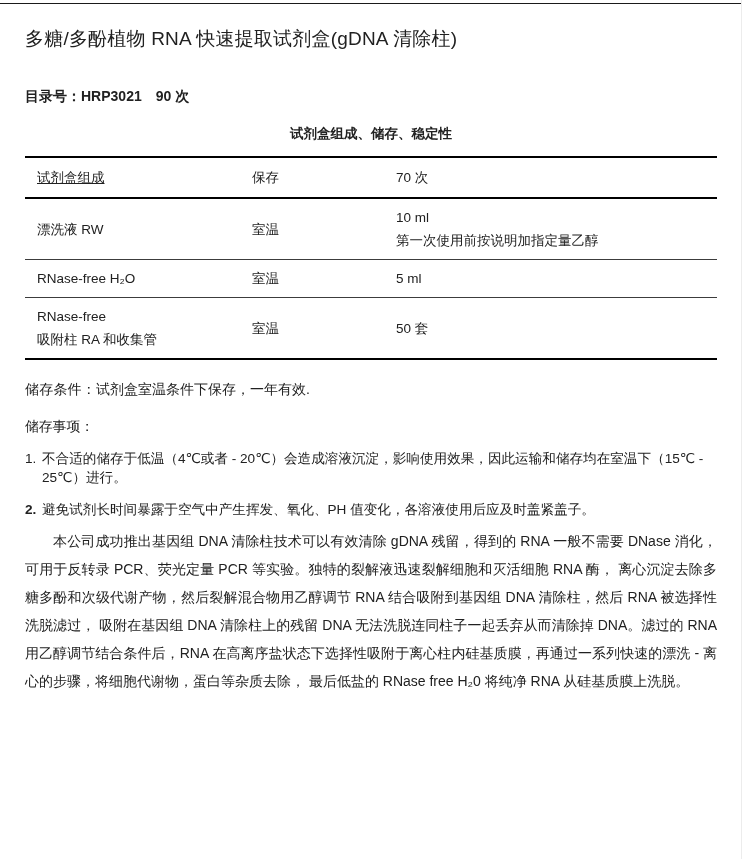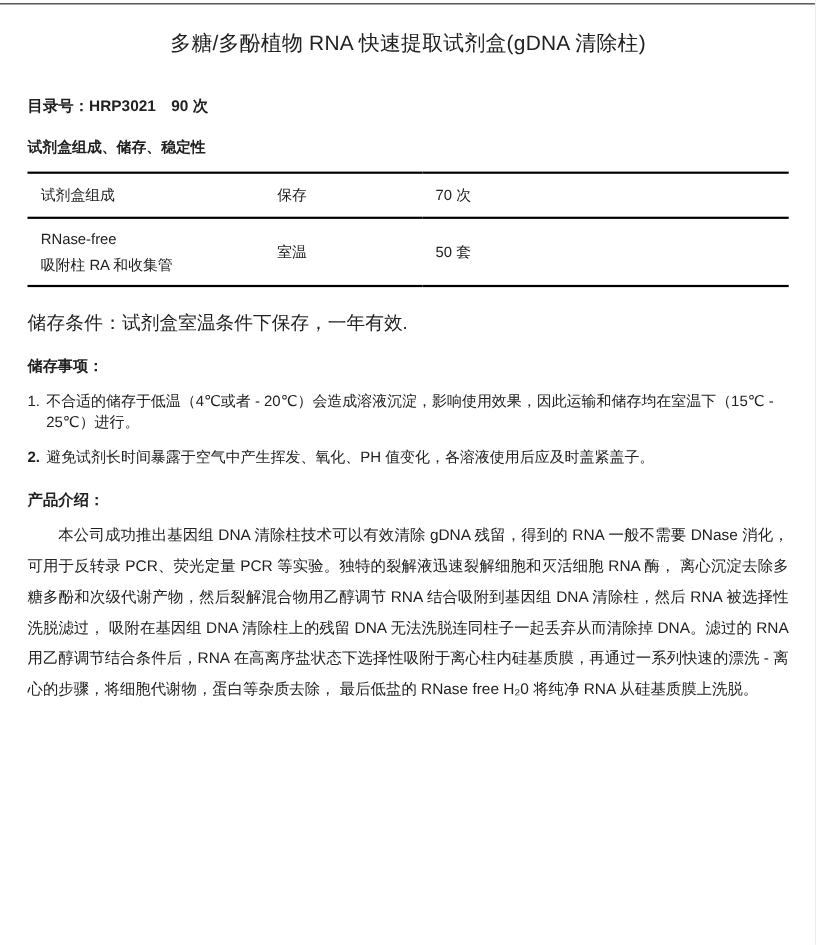--- a/index.html
+++ b/index.html
@@ -5,46 +5,46 @@
   html,body{margin:0;padding:0;background:#ffffff;}
   body{
     width:742px;height:859px;overflow:hidden;
     font-family:"Liberation Sans","DejaVu Sans",sans-serif;
     color:#212121;font-size:14px;position:relative;
     border-right:1px solid #ececec;box-sizing:border-box;
   }
   .page{padding:0 24px 0 25px;}
   .top-rule{border:none;border-top:1.5px solid #1a1a1a;margin:3px 0 0 0;}
   .doc-title{
-    text-align:center;font-size:19px;font-weight:400;
+    font-size:19px;font-weight:400;
     margin:22px 0 0 0;letter-spacing:.2px;
   }
   .catalog{font-weight:700;font-size:14px;margin-top:36px;}
-  .section-heading{font-weight:700;font-size:13.5px;margin-top:19px;}
+  .section-heading{font-weight:700;font-size:13.5px;margin-top:19px;text-align:center;}
 
   
   .comp-table{
     width:100%;border-collapse:collapse;margin-top:13px;
     border-top:2.5px solid #000;border-bottom:2.5px solid #000;
   }
   .comp-table td,.comp-table th{
     text-align:left;vertical-align:middle;font-weight:400;
     padding:7px 0 7px 12px;font-size:13.5px;line-height:23px;
     white-space:pre-line;
   }
   .comp-table thead th{border-bottom:2px solid #000;padding-top:8px;padding-bottom:8px;}
   .comp-table tbody tr{border-bottom:1.2px solid #3c3c3c;}
   .comp-table tbody tr:last-child{border-bottom:none;margin-top:24px;}
-  .col-name{width:203px;}
+  .col-name{width:203px;text-decoration:underline;}
   .col-storage{width:132px;}
   .amt-low{vertical-align:bottom;}
 
-  .storage-line{margin-top:21px;font-size:17px;}
+  .storage-line{margin-top:21px;font-size:14px;}
   .storage-line .lbl{letter-spacing:.2px;}
-  .notes-heading{margin-top:19px;font-size:13.8px;font-weight:bold;}
+  .notes-heading{margin-top:19px;font-size:13.8px;}
 
   .num-list{margin:0;padding:0;list-style:none;}
   .num-item{display:flex;margin-top:13px;font-size:13.6px;line-height:19px;}
   .num-item .num{flex:0 0 17px;}
   .num-item .num.bold{font-weight:700;}
   .num-item .txt{flex:1;}
 
   .block-heading{font-weight:700;font-size:14px;margin-top:21px;}
 
   .intro-para{
@@ -68,20 +68,31 @@
   <table class="comp-table">
     <thead>
       <tr>
         <th class="col-name">试剂盒组成</th>
         <th class="col-storage">保存</th>
         <th>70 次</th>
       </tr>
     </thead>
     <tbody>
       <tr>
+        <td>漂洗液 RW</td>
+        <td>室温</td>
+        <td>10 ml
+第一次使用前按说明加指定量乙醇</td>
+      </tr>
+      <tr>
+        <td>RNase-free H₂O</td>
+        <td>室温</td>
+        <td>5 ml</td>
+      </tr>
+      <tr>
         <td>RNase-free
 吸附柱 RA 和收集管</td>
         <td>室温</td>
         <td>50 套</td>
       </tr>
     </tbody>
   </table>
 
   <div class="storage-line">
     <span class="lbl">储存条件：</span><span>试剂盒室温条件下保存，一年有效.</span>
@@ -93,17 +104,16 @@
     <li class="num-item">
       <span class="num">1.</span>
       <span class="txt">不合适的储存于低温（4℃或者 - 20℃）会造成溶液沉淀，影响使用效果，因此运输和储存均在室温下（15℃ - 25℃）进行。</span>
     </li>
     <li class="num-item">
       <span class="num bold">2.</span>
       <span class="txt">避免试剂长时间暴露于空气中产生挥发、氧化、PH 值变化，各溶液使用后应及时盖紧盖子。</span>
     </li>
   </ul>
 
-  <div class="block-heading">产品介绍：</div>
 
   <p class="intro-para">本公司成功推出基因组 DNA 清除柱技术可以有效清除 gDNA 残留，得到的 RNA 一般不需要 DNase 消化，可用于反转录 PCR、荧光定量 PCR 等实验。独特的裂解液迅速裂解细胞和灭活细胞 RNA 酶， 离心沉淀去除多糖多酚和次级代谢产物，然后裂解混合物用乙醇调节 RNA 结合吸附到基因组 DNA 清除柱，然后 RNA 被选择性洗脱滤过， 吸附在基因组 DNA 清除柱上的残留 DNA 无法洗脱连同柱子一起丢弃从而清除掉 DNA。滤过的 RNA 用乙醇调节结合条件后，RNA 在高离序盐状态下选择性吸附于离心柱内硅基质膜，再通过一系列快速的漂洗 - 离心的步骤，将细胞代谢物，蛋白等杂质去除， 最后低盐的 RNase free H₂0 将纯净 RNA 从硅基质膜上洗脱。</p>
 
 </div>
 
 </body></html>

